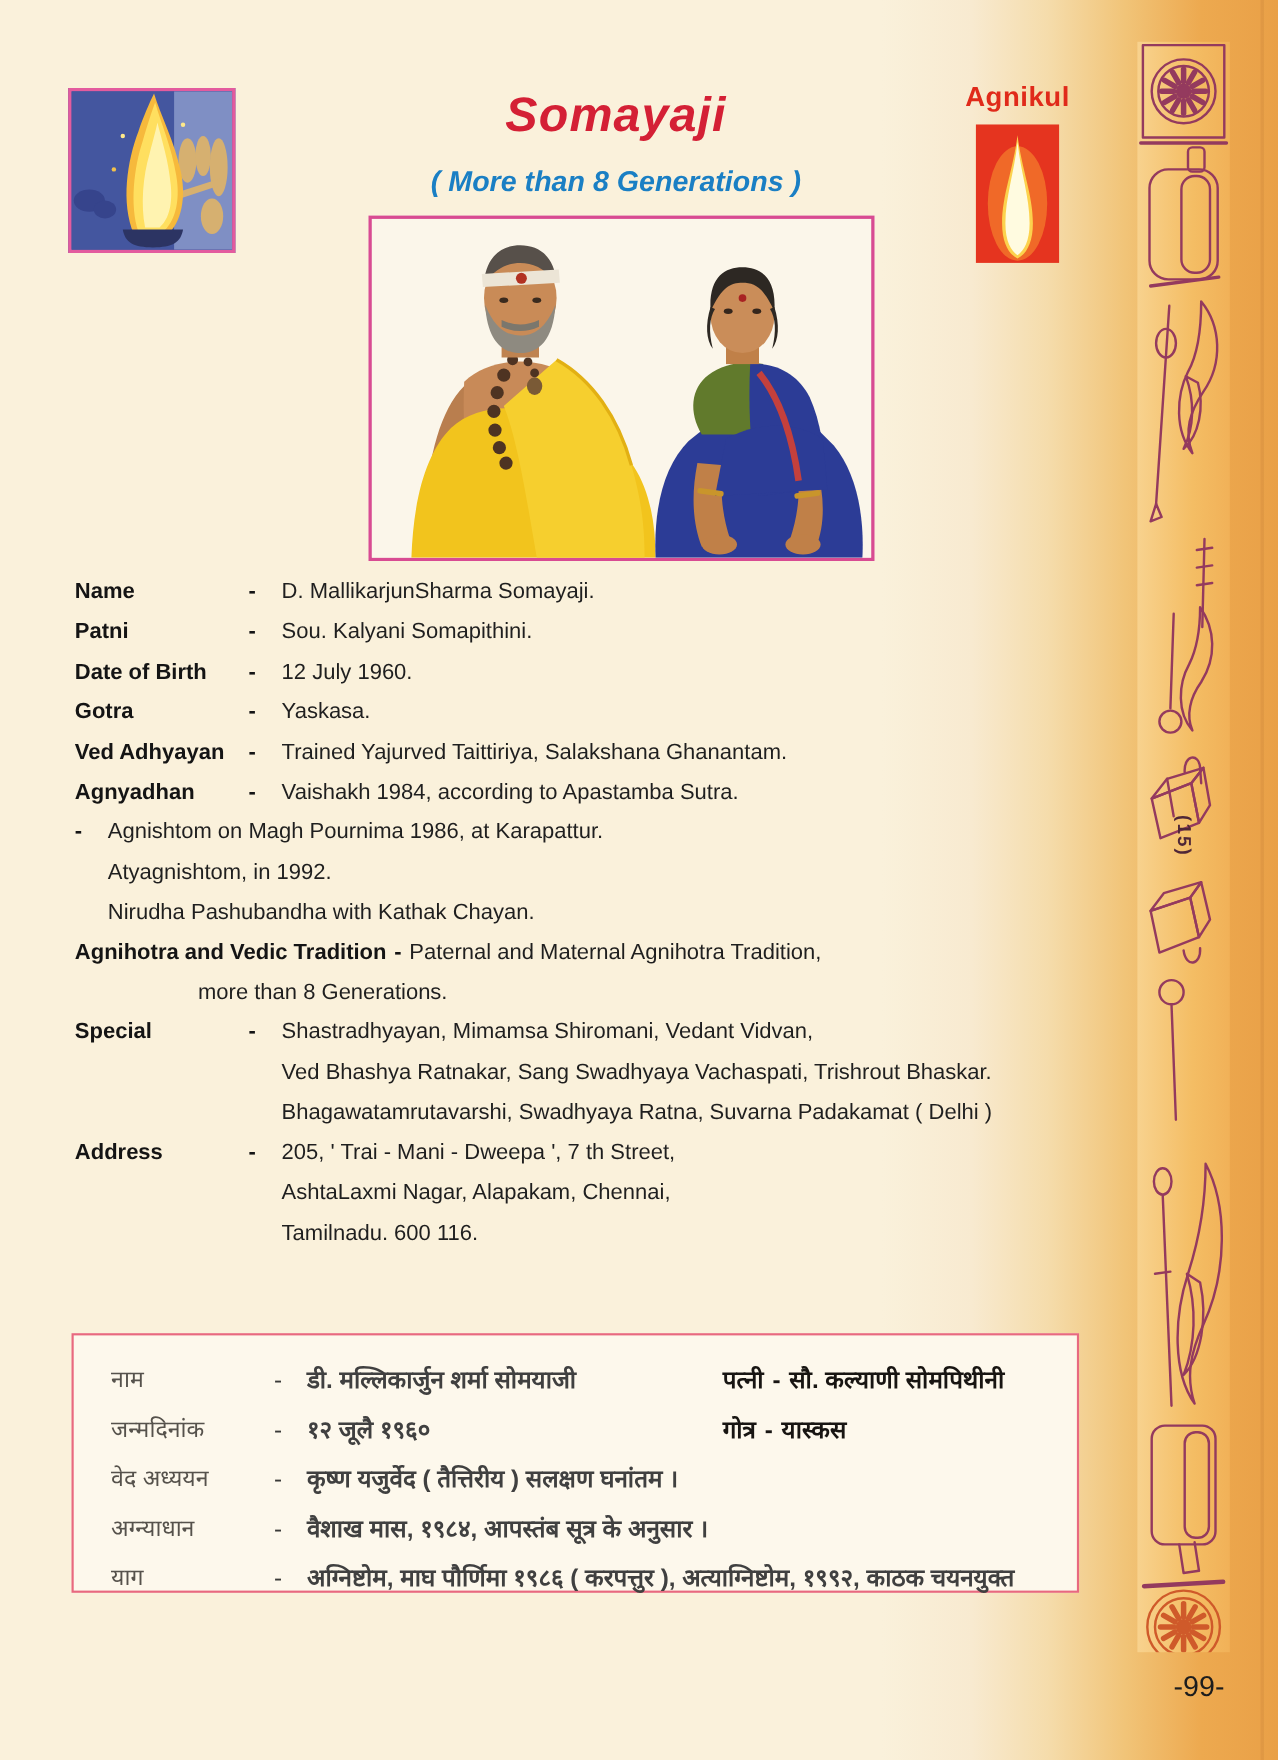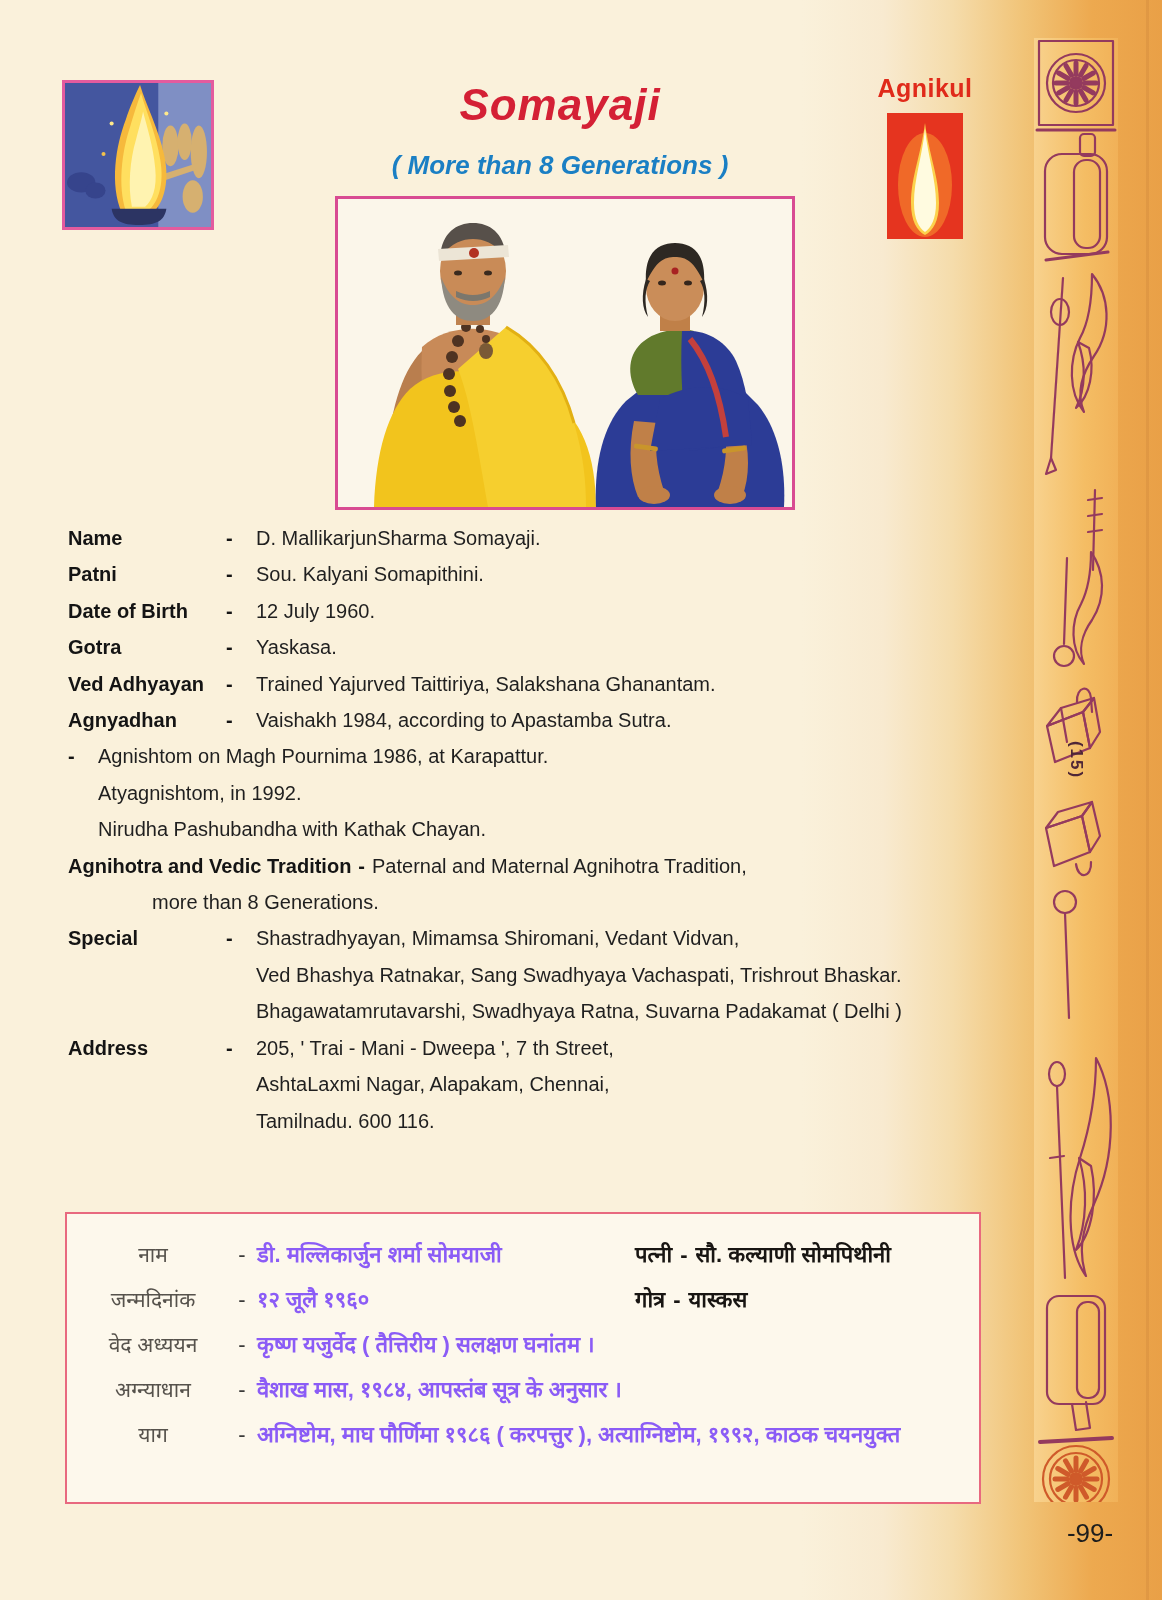--- a/index.html
+++ b/index.html
@@ -24,28 +24,28 @@
   .couple-photo svg{display:block;width:100%;height:100%;}
   
   .details{position:absolute;left:68px;top:520px;width:950px;font-size:20px;}
   .drow{display:flex;line-height:36.4px;}
   .dlbl{flex:0 0 158px;font-weight:bold;color:#141414;}
   .ddash{flex:0 0 30px;font-weight:bold;color:#141414;}
   .dval{flex:1;}
   .drow.wide{display:block;}
   .wide .dlbl,.wide .ddash{display:inline;font-weight:bold;}
   .wide .ddash{padding:0 7px;}
-  .wide .cont{margin-left:84px;}
-  
-  .hindi-box{position:absolute;left:65px;top:1212px;width:916px;height:292px;border:2px solid #e8697f;
-    background:#fdf8ec;box-sizing:border-box;padding:18px 0 0 12px;font-size:22px;text-align:center;}
+  .wide .cont{margin-left:112px;}
+  
+  .hindi-box{position:absolute;left:65px;top:1212px;width:916px;height:236px;border:2px solid #e8697f;
+    background:#fdf8ec;box-sizing:border-box;padding:18px 0 0 34px;font-size:22px;}
   .hrow{position:relative;display:flex;line-height:45px;}
   .hlbl{flex:0 0 148px;color:#56524c;font-size:21px;}
   .hdash{flex:0 0 30px;color:#3a3a38;}
-  .hval{font-weight:bold;color:#8b5cf6;}
+  .hval{font-weight:bold;color:#404040;}
   .hright{position:absolute;left:556px;top:0;font-weight:bold;color:#181512;}
   .hright .hrdash{padding:0 8px;}
   .hcont{margin-left:178px;font-weight:bold;color:#181512;line-height:40px;}
   
   .strip-band{position:absolute;left:1034px;top:38px;width:84px;height:1464px;
     background:linear-gradient(90deg,#f8d28e,#f4bd64 60%,#f1b158);}
   .strip-svg{position:absolute;left:1034px;top:38px;width:84px;height:1464px;}
   .strip-number{position:absolute;left:1054px;top:750px;width:44px;text-align:center;
     transform:rotate(90deg);font-size:17px;font-weight:bold;color:#4f2737;letter-spacing:2px;}
   .page-number{position:absolute;left:1028px;top:1518px;width:124px;text-align:center;font-size:26px;color:#1d1d1d;}

